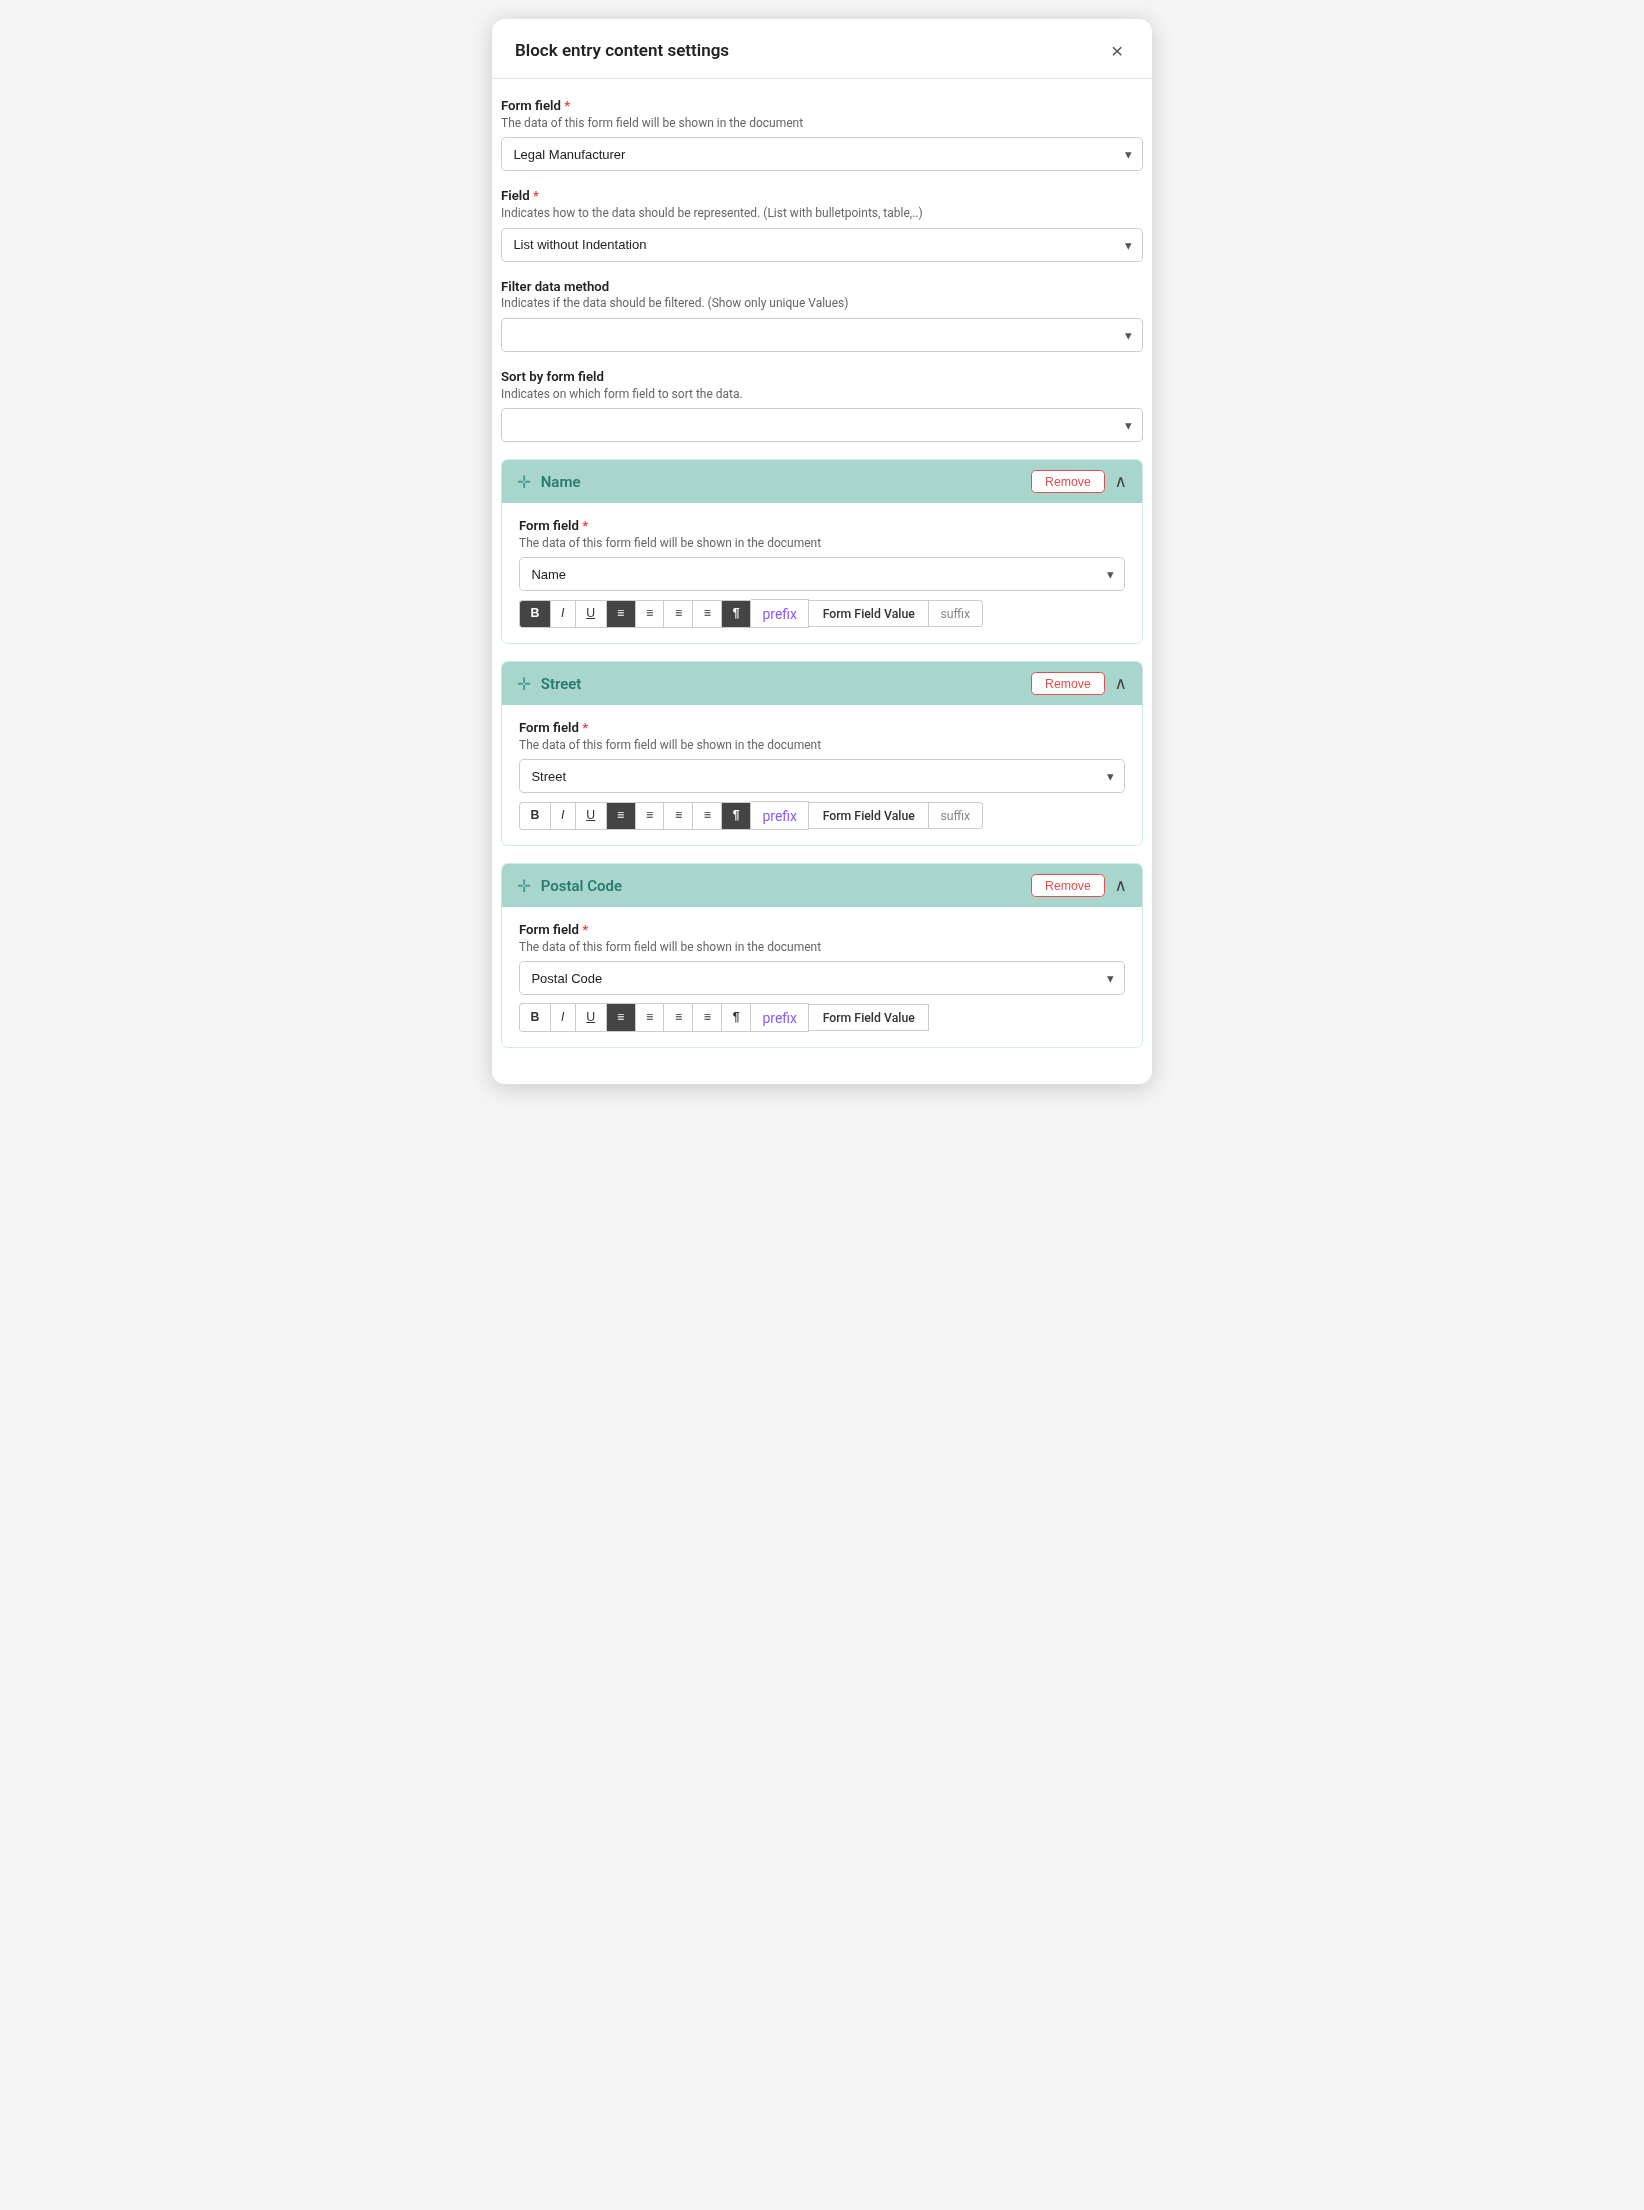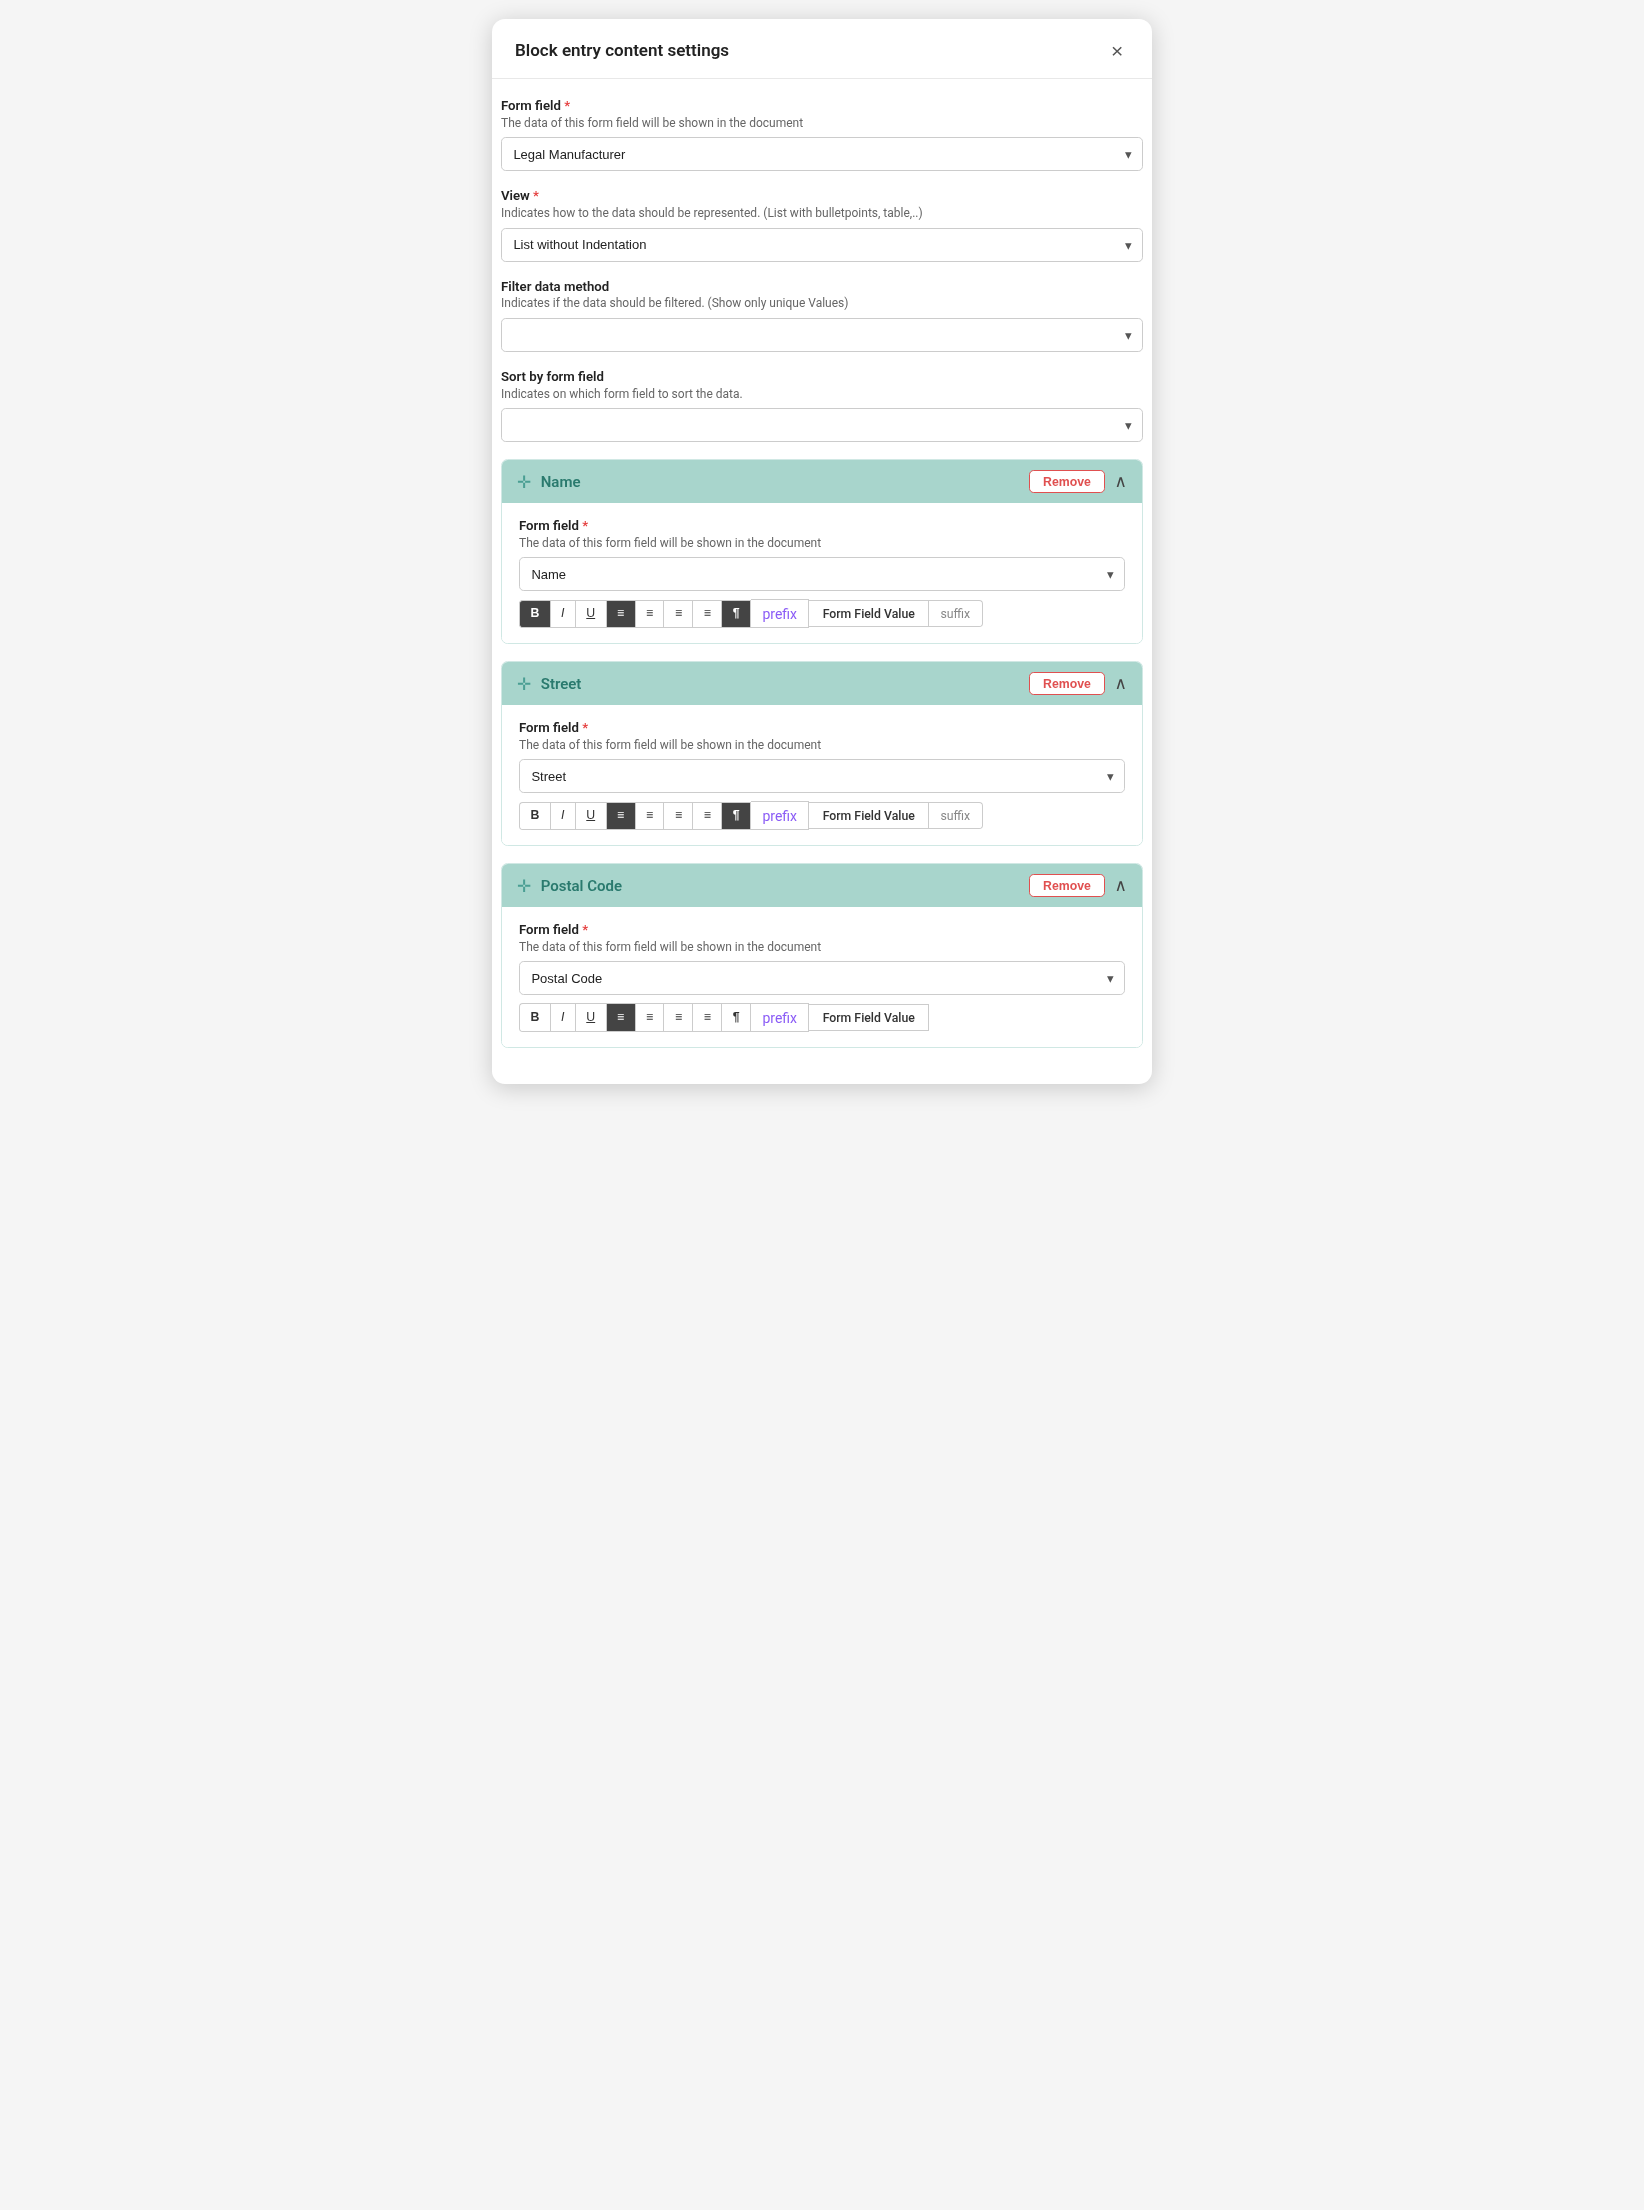--- a/index.html
+++ b/index.html
@@ -120,21 +120,21 @@
       align-items: center;
       gap: 9.5px;
     }
     .remove-btn {
       background: #fff;
       border: 1.4px solid #e05050;
       color: #e05050;
       border-radius: 4.7px;
       padding: 3.8px 13.2px;
       font-size: 12.3px;
-      font-weight: 700;
+      font-weight: 400;
       cursor: pointer;
     }
     .chevron-up {
       background: none;
       border: none;
       cursor: pointer;
       font-size: 17px;
       color: #444;
       line-height: 1;
     }
@@ -231,21 +231,21 @@
       <div class="select-wrapper">
         <select>
           <option>Legal Manufacturer</option>
         </select>
         <span class="select-arrow">▾</span>
       </div>
     </div>
 
     <div class="form-section">
       <div class="field-label">
-        <span>View</span>
+        <span>Field</span>
         <span class="required">*</span>
       </div>
       <div class="field-desc">Indicates how to the data should be represented. (List with bulletpoints, table,..)</div>
       <div class="select-wrapper">
         <select>
           <option>List without Indentation</option>
         </select>
         <span class="select-arrow">▾</span>
       </div>
     </div>

